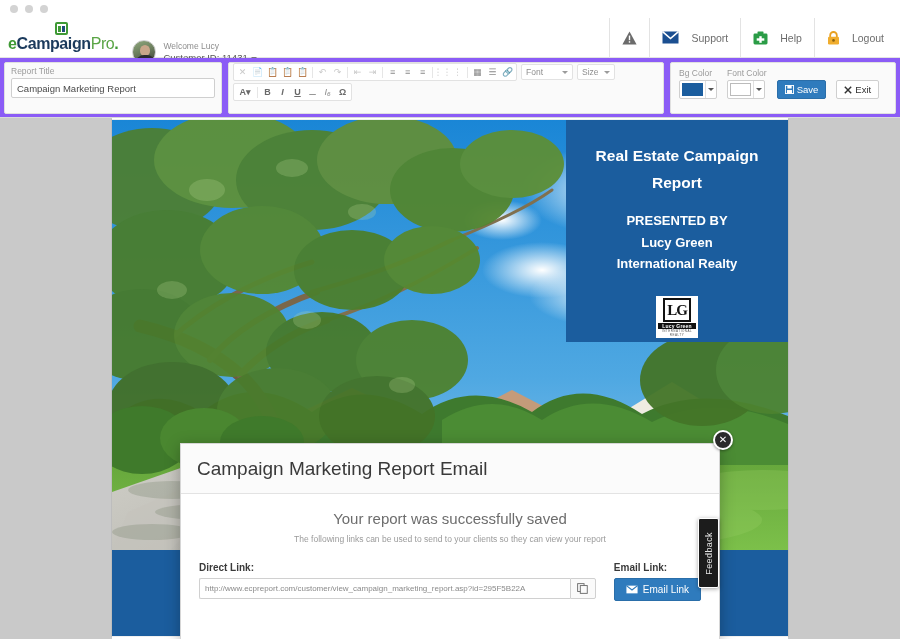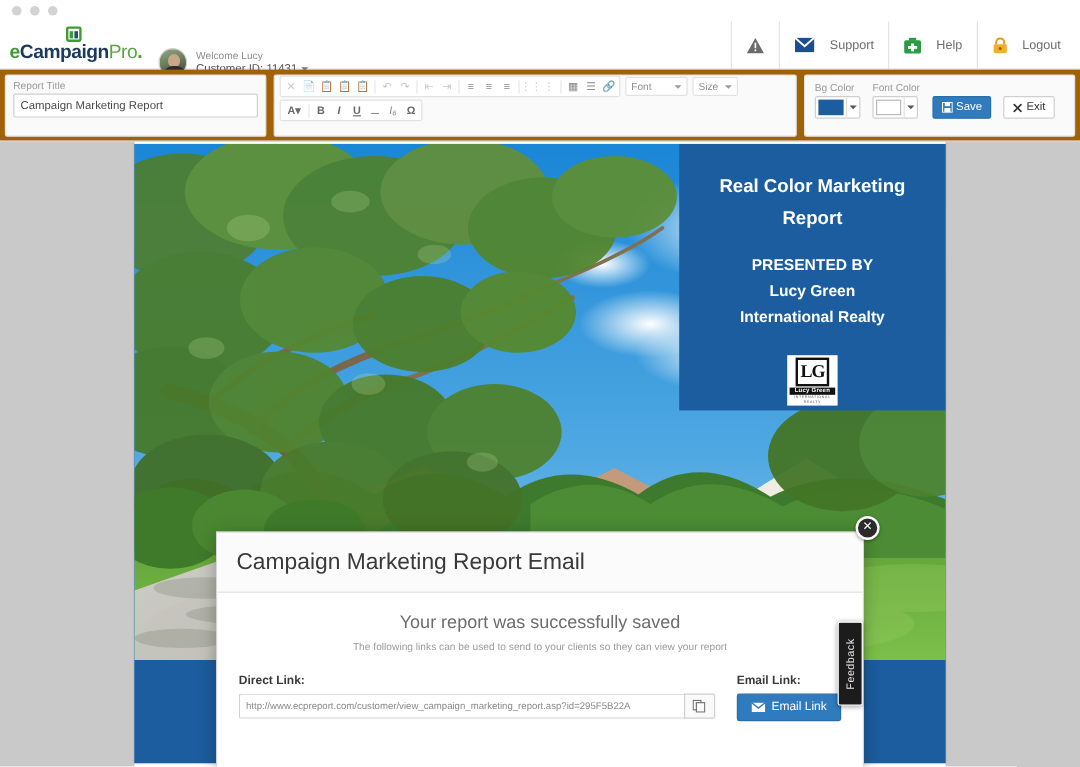--- a/index.html
+++ b/index.html
@@ -96,21 +96,21 @@
     font-size: 10.5px; color: #6d6d6d;
     cursor: pointer; user-select: none;
   }
   .hact:last-child { padding-right: 16px; }
   .hact svg { display: block; }
 
   
   .toolbar-strip {
     position: absolute; left: 0; top: 58px;
     width: 900px; height: 60px;
-    background: #a16207;
+    background: #8b5cf6;
     border-bottom: 1px solid #d9d9d9;
   }
   .panel {
     position: absolute; top: 4px;
     background: #fafafa;
     border: 1px solid #e0e0e0;
     border-radius: 2px;
     height: 52px;
   }
   .panel-label {
@@ -602,21 +602,21 @@
           <g opacity=".28" fill="#9ad165">
             <ellipse cx="300" cy="390" rx="110" ry="22"></ellipse>
             <ellipse cx="520" cy="400" rx="130" ry="26"></ellipse>
             <ellipse cx="650" cy="370" rx="80" ry="20"></ellipse>
           </g>
         </svg>
       </div>
 
       <div class="blue-head" style="background: rgb(27, 93, 158);">
         <div class="bh-title">
-          <div>Real Color Marketing</div>
+          <div>Real Estate Campaign</div>
           <div>Report</div>
         </div>
         <div class="bh-sub">
           <div>PRESENTED BY</div>
           <div>Lucy Green</div>
           <div>International Realty</div>
         </div>
         <div class="lg-logo">
           <div class="lg-mark">LG</div>
           <div class="lg-name">Lucy Green</div>

